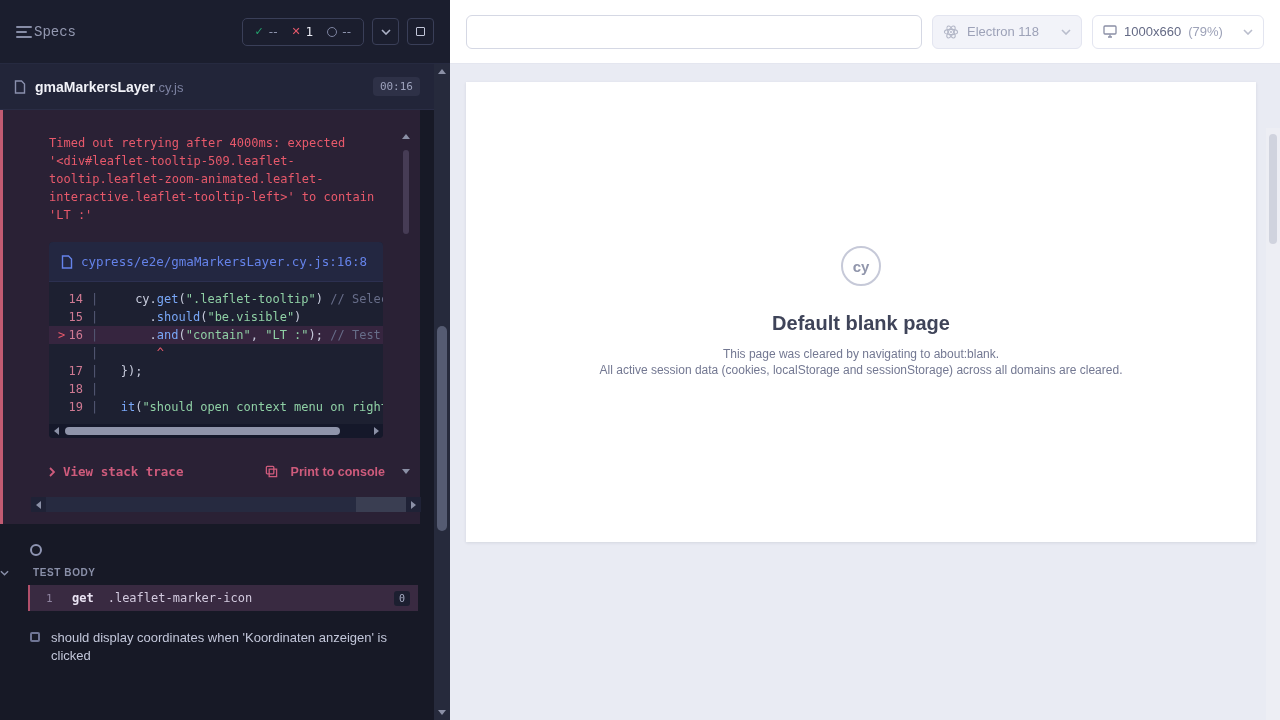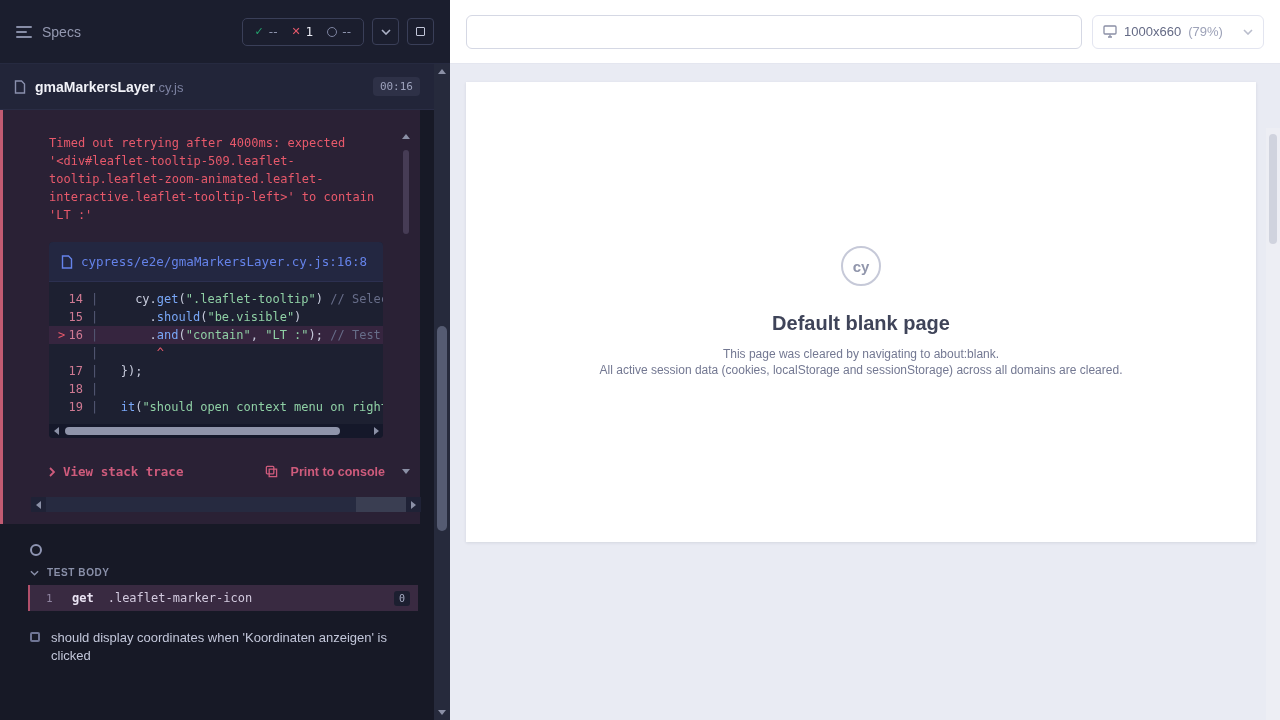--- a/index.html
+++ b/index.html
@@ -3,21 +3,21 @@
 <meta charset="utf-8">
 <style>
   * { margin:0; padding:0; box-sizing:border-box; }
   html,body { width:1280px; height:720px; }
   body { font-family:"Liberation Sans",sans-serif; background:#fff; }
   .screen { position:relative; width:1280px; height:720px; overflow:hidden; }
 
   
   .sidebar { position:absolute; left:0; top:0; width:450px; height:720px; background:#171926; overflow:hidden; }
   .topbar { height:64px; display:flex; align-items:center; padding:0 16px; background:#1b1e2e; border-bottom:1px solid #262a40; }
-  .specs-btn { display:flex; align-items:center; gap:10px; cursor:pointer; }
+  .specs-btn { display:flex; align-items:center; gap:2px; cursor:pointer;font-family:Liberation Mono, monospace; }
   .specs-label { color:#9398b0; font-size:14px; }
   .stats { margin-left:auto; display:flex; align-items:center; gap:14px; border:1px solid #3a3f58; border-radius:5px; height:28px; padding:0 12px; }
   .stat { display:flex; gap:5px; align-items:center; font-size:12px; color:#8d93ac; font-family:"DejaVu Sans",sans-serif; }
   .stat .s-icon { font-size:11px; font-weight:700; }
   .stat.passed .s-icon { color:var(--passed_green,#23a36d); }
   .stat.failed .s-icon { color:var(--failed_red,#e8596b); }
   .stat.failed .s-val { color:#eceef6; }
   .ring { width:10px; height:10px; border:1.5px solid #7d83a0; border-radius:50%; display:inline-block; }
   .iconbtn { width:27px; height:27px; border:1px solid #3a3f58; border-radius:4px; margin-left:8px; display:flex; align-items:center; justify-content:center; background:transparent; color:#aeb3c8; cursor:pointer; }
   .stop-sq { width:9px; height:9px; border:1.5px solid #c2c6d9; border-radius:1px; }
@@ -67,21 +67,21 @@
   .hsb-thumb { position:absolute; left:0; top:0; bottom:0; width:86%; background:#262a40; cursor:pointer; }
 
   .tri-up { width:0; height:0; border-left:4px solid transparent; border-right:4px solid transparent; border-bottom:5px solid #8b90a6; }
   .tri-down { width:0; height:0; border-left:4px solid transparent; border-right:4px solid transparent; border-top:5px solid #8b90a6; }
   .tri-left { width:0; height:0; border-top:4px solid transparent; border-bottom:4px solid transparent; border-right:5px solid #8b90a6; }
   .tri-right { width:0; height:0; border-top:4px solid transparent; border-bottom:4px solid transparent; border-left:5px solid #8b90a6; }
 
   .test-row { margin-top:18px; display:flex; gap:11px; padding:0 26px 0 30px; align-items:flex-start; color:#c3c7da; font-size:13px; line-height:18px; cursor:pointer; }
   .spinner { width:12px; height:12px; border:2px solid #8f95b2; border-radius:50%; margin-top:2px; flex:none; }
   .sq-icon { width:10px; height:10px; border:2px solid #6f7594; border-radius:2px; margin-top:3px; flex:none; }
-  .test-body-row { margin-top:11px; padding-left:30px; display:flex; align-items:center; gap:8px; color:#8a90a9; font-size:10px; letter-spacing:.6px; font-weight:700; cursor:pointer; }
+  .test-body-row { margin-top:11px; display:flex; align-items:center; gap:24px; color:#8a90a9; font-size:10px; letter-spacing:.6px; font-weight:700; cursor:pointer; }
   .cmd-row { margin:7px 16px 0 28px; background:#392a41; border-left:2px solid #b1506b; display:flex; align-items:center; height:26px; padding:0 8px 0 16px; cursor:pointer; }
   .cmd-index { color:#8f84a0; font-family:"DejaVu Sans Mono",monospace; font-size:11px; width:14px; }
   .cmd-name { color:#e9e3f2; font-family:"DejaVu Sans Mono",monospace; font-size:12px; font-weight:700; margin-left:12px; }
   .cmd-args { color:#d3cbdf; font-family:"DejaVu Sans Mono",monospace; font-size:12px; margin-left:14px; }
   .cmd-badge { margin-left:auto; background:#1c1f30; color:#a7adc4; font-size:10px; font-family:"DejaVu Sans Mono",monospace; padding:2px 5px; border-radius:3px; }
 
   .side-sb { position:absolute; right:0; top:64px; bottom:0; width:16px; background:#262a3c; }
   .side-sb .up { position:absolute; top:5px; left:4px; }
   .side-sb .down { position:absolute; bottom:5px; left:4px; }
   .side-sb .sthumb { position:absolute; left:3px; width:10px; top:262px; height:205px; background:#555b72; border-radius:5px; cursor:pointer; }
@@ -254,20 +254,34 @@
       <span class="tri-up up"></span>
       <span class="sthumb"></span>
       <span class="tri-down down"></span>
     </div>
   </div>
 
   <div class="main">
 
     <div class="main-header">
       <input class="url-input" type="text" value="" style="">
+      <div class="browser-btn">
+        <svg width="16" height="16" viewBox="0 0 16 16" fill="none" stroke="#b3b7c7" stroke-width="1.1">
+            <ellipse cx="8" cy="8" rx="6.6" ry="2.6"></ellipse>
+            <ellipse cx="8" cy="8" rx="6.6" ry="2.6" transform="rotate(60 8 8)"></ellipse>
+            <ellipse cx="8" cy="8" rx="6.6" ry="2.6" transform="rotate(-60 8 8)"></ellipse>
+            <circle cx="8" cy="8" r="1" fill="#b3b7c7" stroke="none"></circle>
+          </svg>
+        <span>Electron 118</span>
+        <span class="chev">
+            <svg width="10" height="6" viewBox="0 0 10 6">
+              <path d="M1 1l4 4 4-4" fill="none" stroke="#b9bdcc" stroke-width="1.6"></path>
+            </svg>
+          </span>
+      </div>
       <div class="viewport-btn">
         <svg width="14" height="13" viewBox="0 0 14 13" fill="none" stroke="#8a8fa5" stroke-width="1.3">
             <rect x="1" y="1" width="12" height="8" rx="1"></rect>
             <path d="M5 12h4M7 9.5V12"></path>
           </svg>
         <span>1000x660</span>
         <span class="vp-zoom">(79%)</span>
         <span class="chev">
             <svg width="10" height="6" viewBox="0 0 10 6">
               <path d="M1 1l4 4 4-4" fill="none" stroke="#b9bdcc" stroke-width="1.6"></path>

